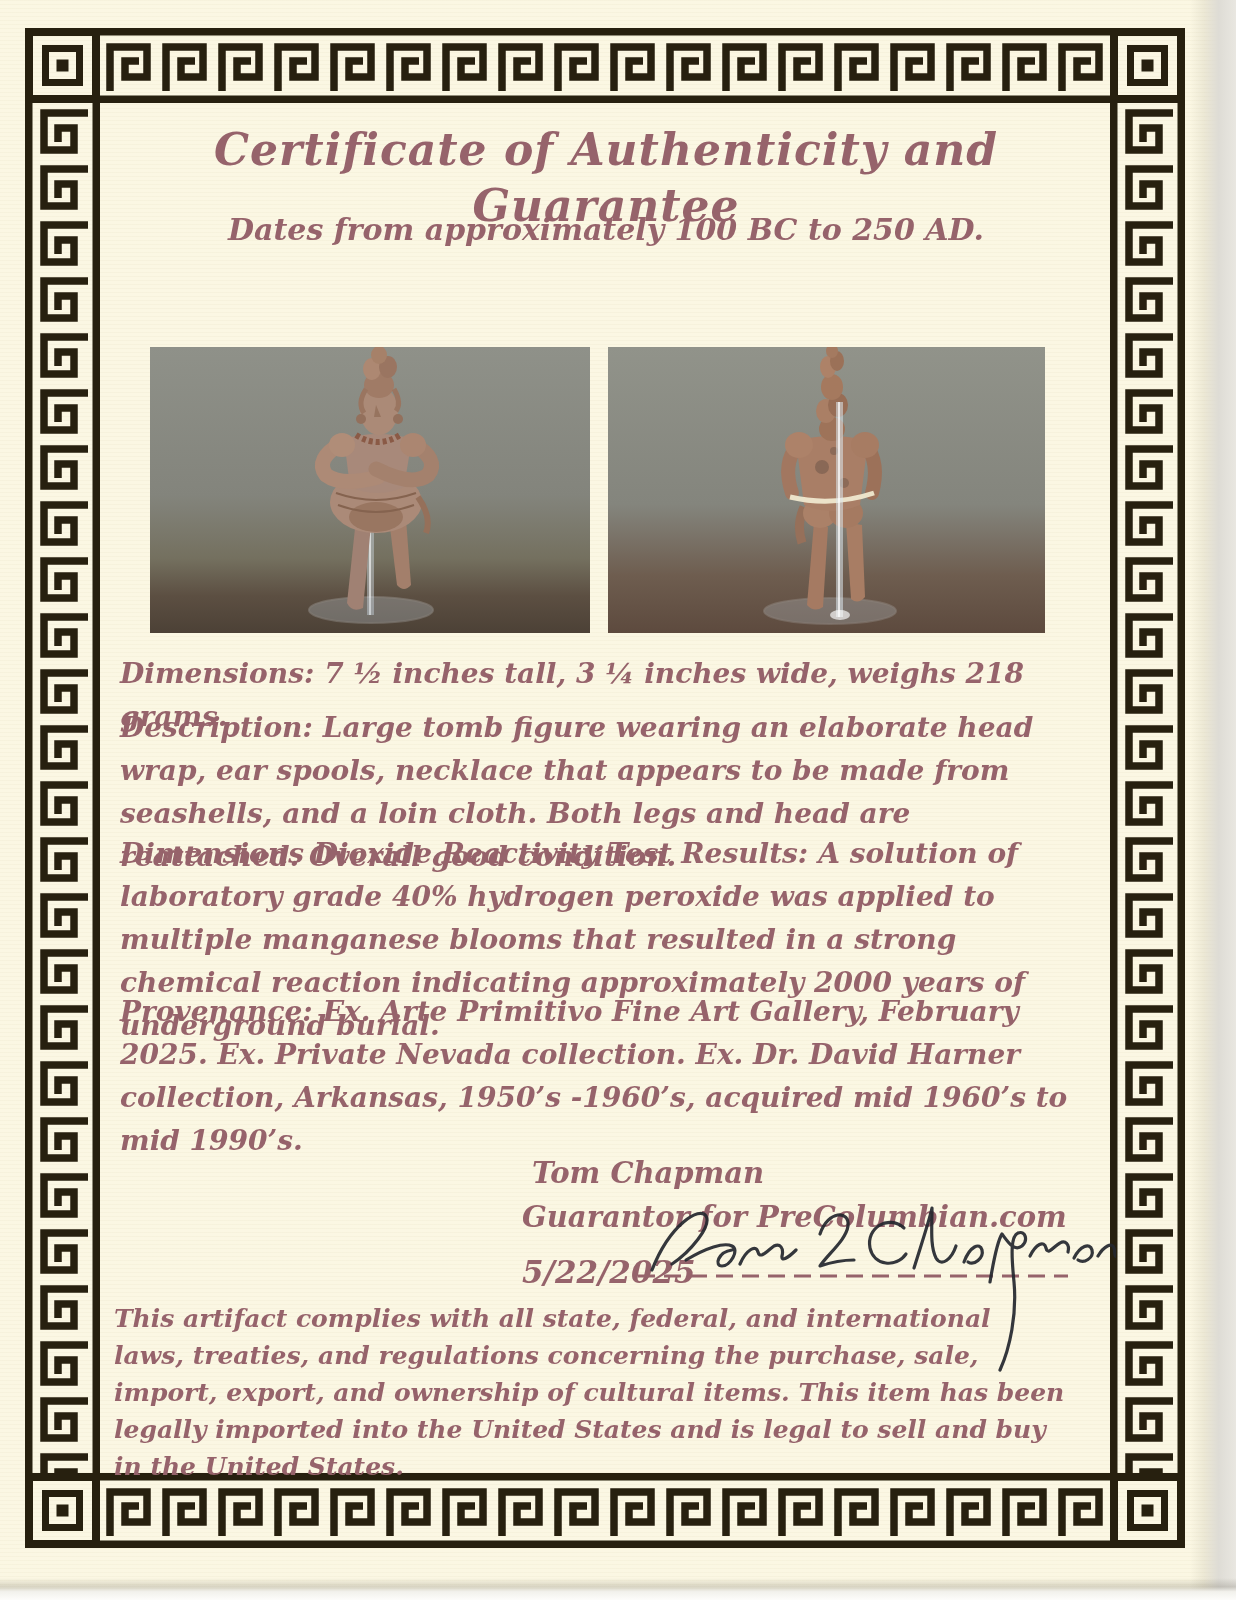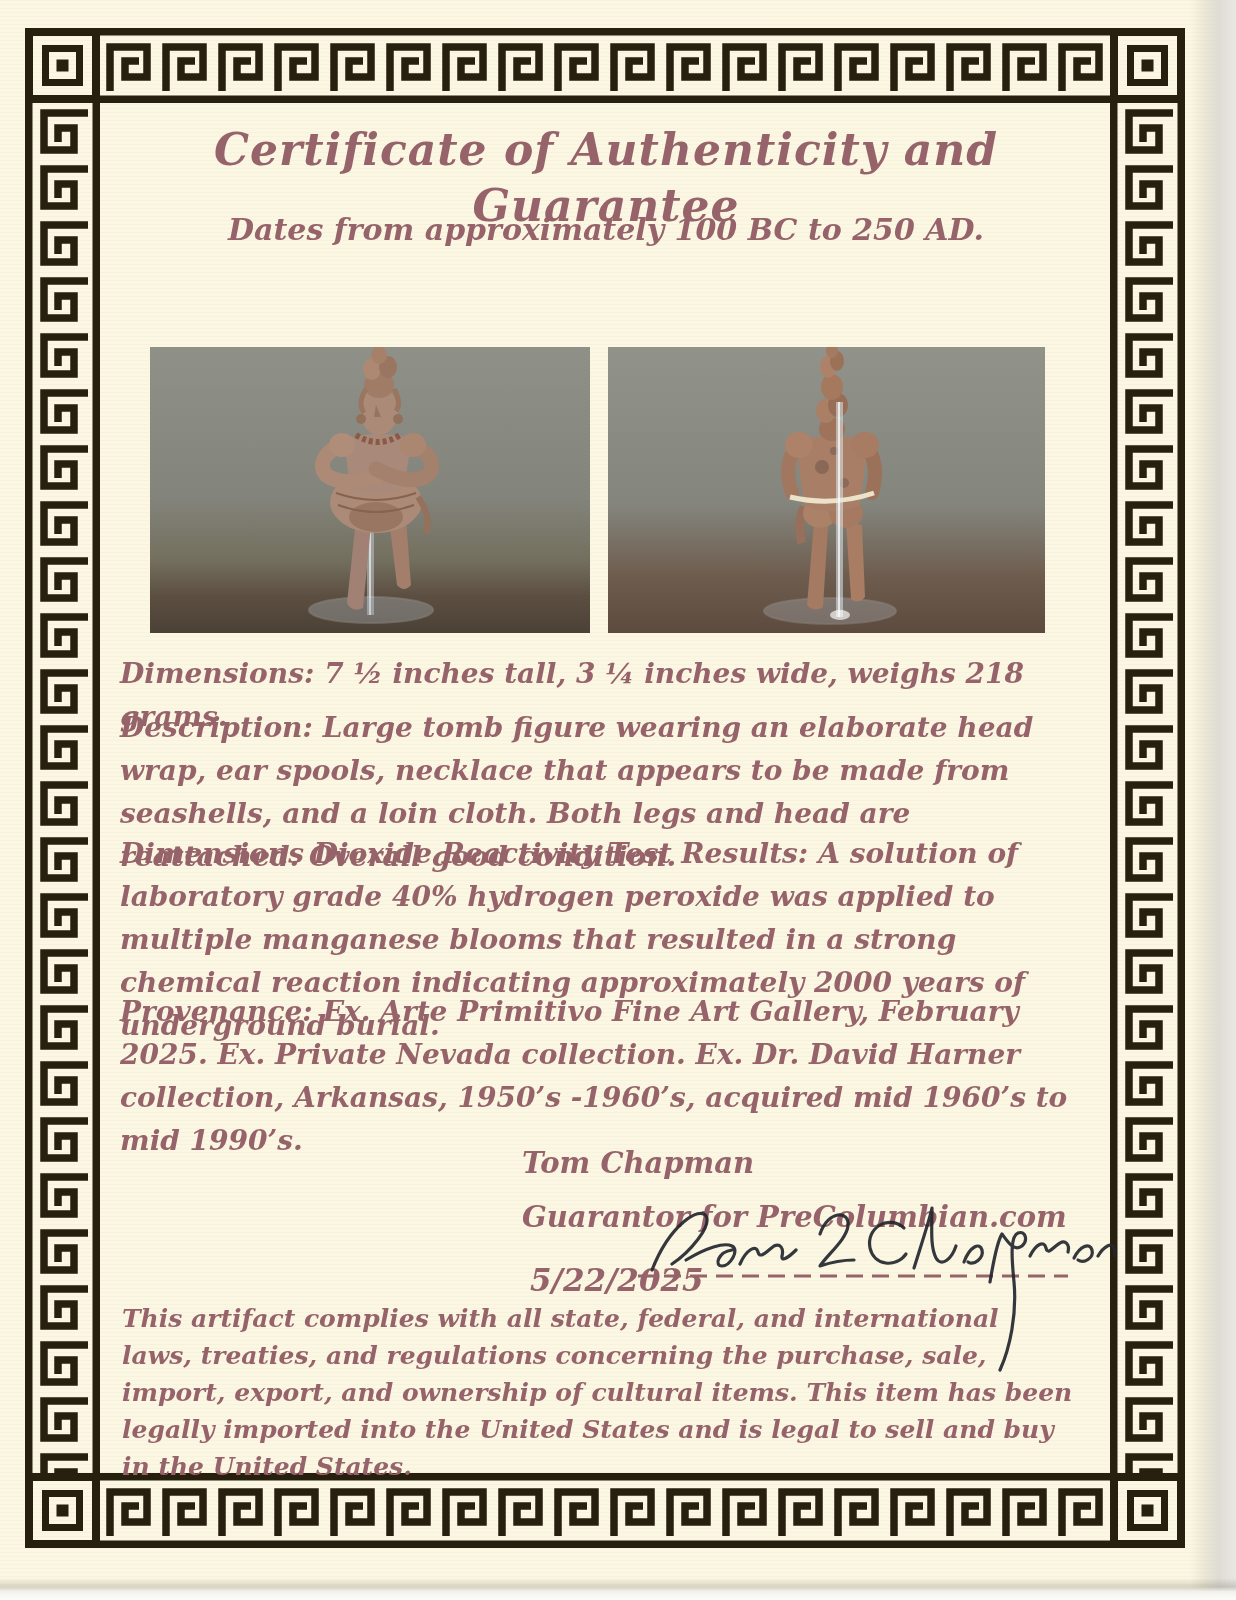--- a/index.html
+++ b/index.html
@@ -29,34 +29,34 @@
   .section{
     position:absolute;left:120px;width:956px;margin:0;
     font-style:italic;font-size:28px;line-height:43px;font-weight:600;
   }
   .section .lbl{font-weight:700;padding-right:10px;text-align:center;}
   .sec-dimensions{top:652px;}
   .sec-description{top:706px;}
   .sec-reactivity{top:832px;}
   .sec-provenance{top:990px;}
   .signer-name{
-    position:absolute;left:522px;top:1146px;margin:0;
+    position:absolute;left:522px;top:1146px;margin:10px;
     font-style:italic;font-weight:700;font-size:29px;
   }
   .signer-role{
     position:absolute;left:522px;top:1200px;margin:0;
     font-style:italic;font-weight:700;font-size:29px;
   }
   .date-text{
-    position:absolute;left:518px;top:1250px;margin:12px;
+    position:absolute;left:518px;top:1250px;margin:4px;
     font-style:italic;font-weight:600;font-size:31px;
   }
   .sig-area{position:absolute;left:596px;top:1188px;width:520px;height:215px;z-index:3;}
   .disclaimer{
-    position:absolute;left:122px;top:1300px;width:952px;margin:0;
+    position:absolute;left:114px;top:1300px;width:952px;margin:0;
     font-style:italic;font-weight:600;font-size:25px;line-height:37px;
   }
   .edge-right{
     position:absolute;right:0;top:0;width:46px;height:100%;
     background:linear-gradient(90deg, rgba(110,105,92,0) 0%, rgba(110,105,92,.10) 30%, #dedcd5 62%, #e9e7e1 100%);
   }
   .edge-bottom{
     position:absolute;left:0;bottom:0;width:100%;height:22px;
     background:linear-gradient(180deg, rgba(90,85,75,0) 0%, rgba(90,85,75,.22) 40%, #f2f1ec 62%, #fdfdfb 100%);
   }

